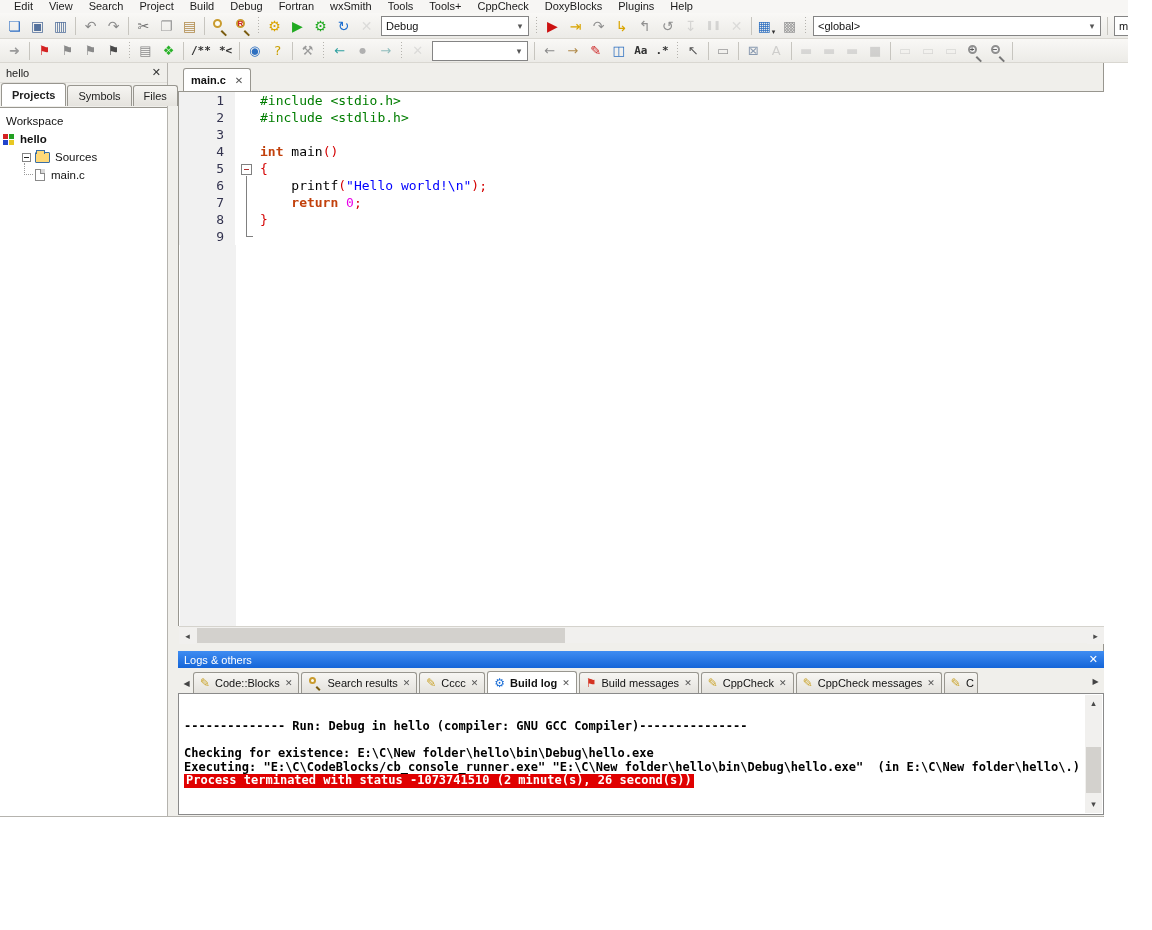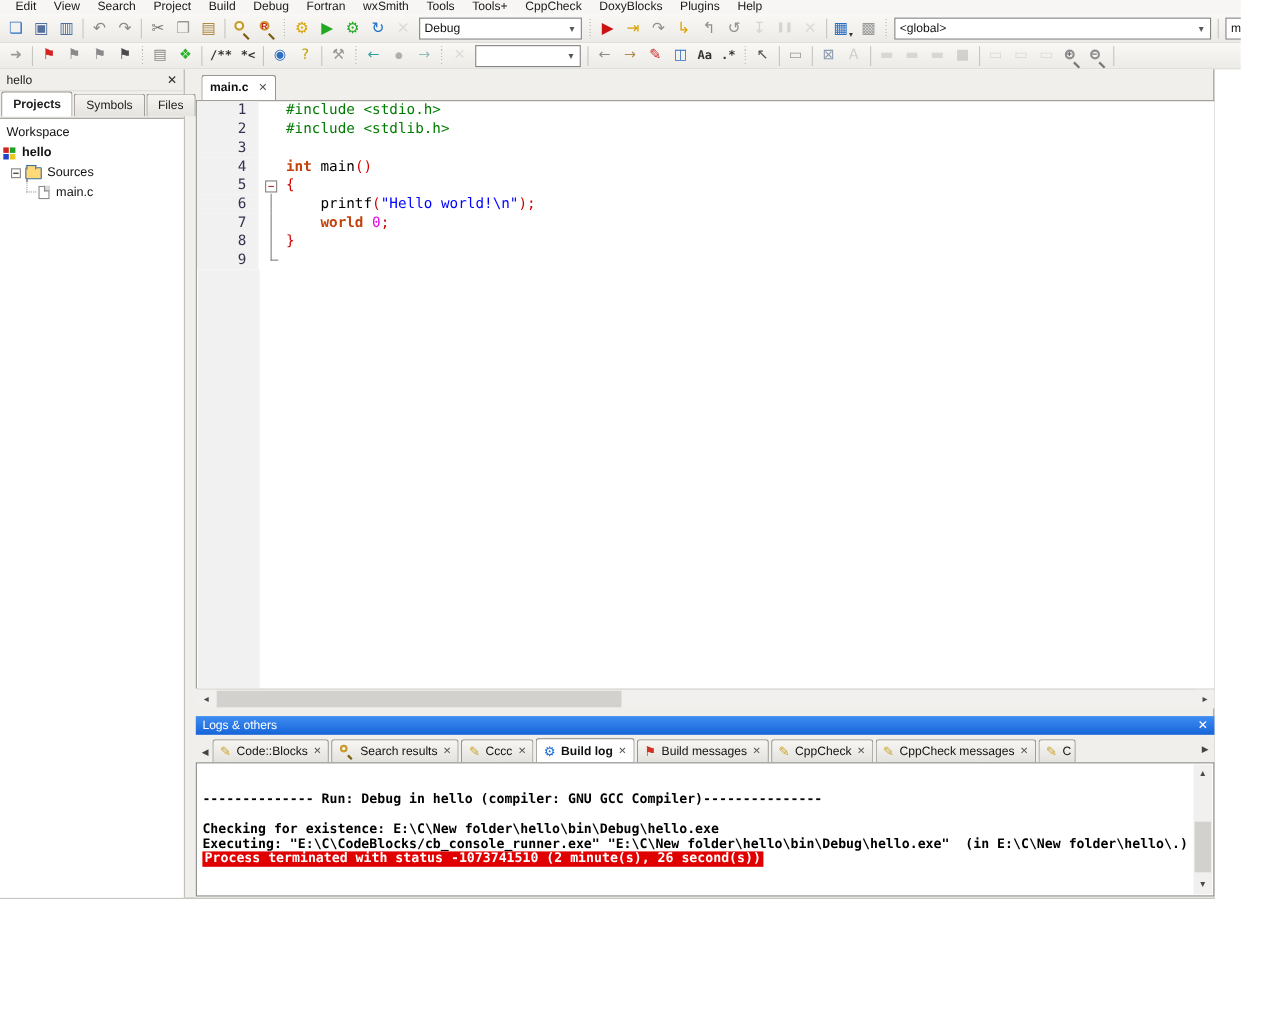--- a/index.html
+++ b/index.html
@@ -371,21 +371,21 @@
       </div>
       <div class="trow" style="padding-left:3px">
         <span class="prjicon" id="prjicon">
             <i style="background: rgb(212, 34, 34);"></i>
             <i style="background: rgb(34, 160, 34);"></i>
             <i style="background: rgb(34, 68, 204);"></i>
             <i style="background: rgb(232, 200, 34);"></i>
           </span>
         <b>hello</b>
       </div>
-      <div class="trow" style="padding-left:10px">
+      <div class="trow" style="padding-left:22px">
         <span class="expander"></span>
         <span class="foldericon"></span>
         <span>Sources</span>
       </div>
       <div class="trow" style="padding-left:24px">
         <span class="conn"></span>
         <span class="fileicon"></span>
         <span>main.c</span>
       </div>
     </div>
@@ -428,21 +428,21 @@
         <span class="codeln"><span class="c-op">{</span></span>
       </div>
       <div class="edrow">
         <span class="ln">6</span>
         <span class="fold f-line"></span>
         <span class="codeln"><span class="c-pl">    printf</span><span class="c-op">(</span><span class="c-str">"Hello world!\n"</span><span class="c-op">);</span></span>
       </div>
       <div class="edrow">
         <span class="ln">7</span>
         <span class="fold f-line"></span>
-        <span class="codeln"><span class="c-kw">    world</span><span class="c-pl"> </span><span class="c-n">0</span><span class="c-op">;</span></span>
+        <span class="codeln"><span class="c-kw">    return</span><span class="c-pl"> </span><span class="c-n">0</span><span class="c-op">;</span></span>
       </div>
       <div class="edrow">
         <span class="ln">8</span>
         <span class="fold f-line"></span>
         <span class="codeln"><span class="c-op">}</span></span>
       </div>
       <div class="edrow">
         <span class="ln">9</span>
         <span class="fold f-end"></span>
         <span class="codeln"></span>

